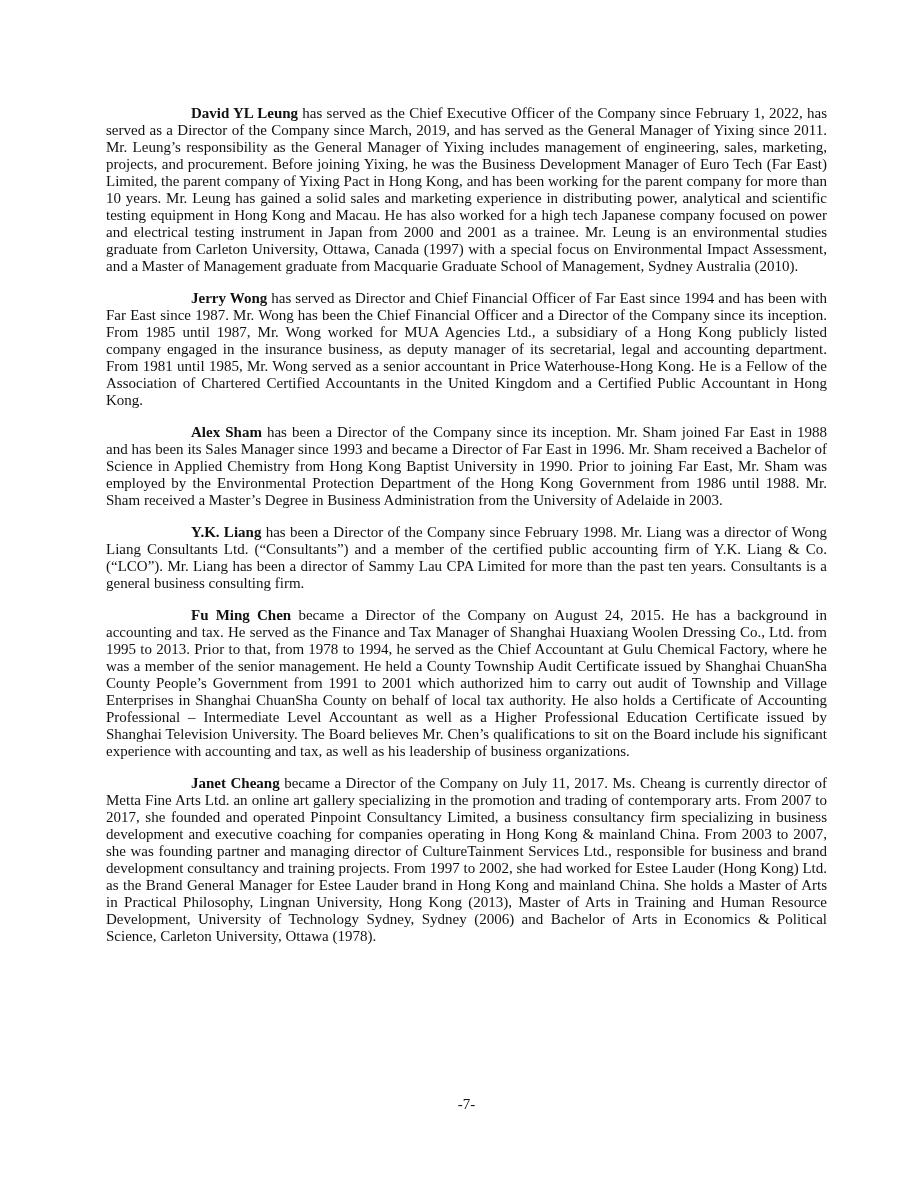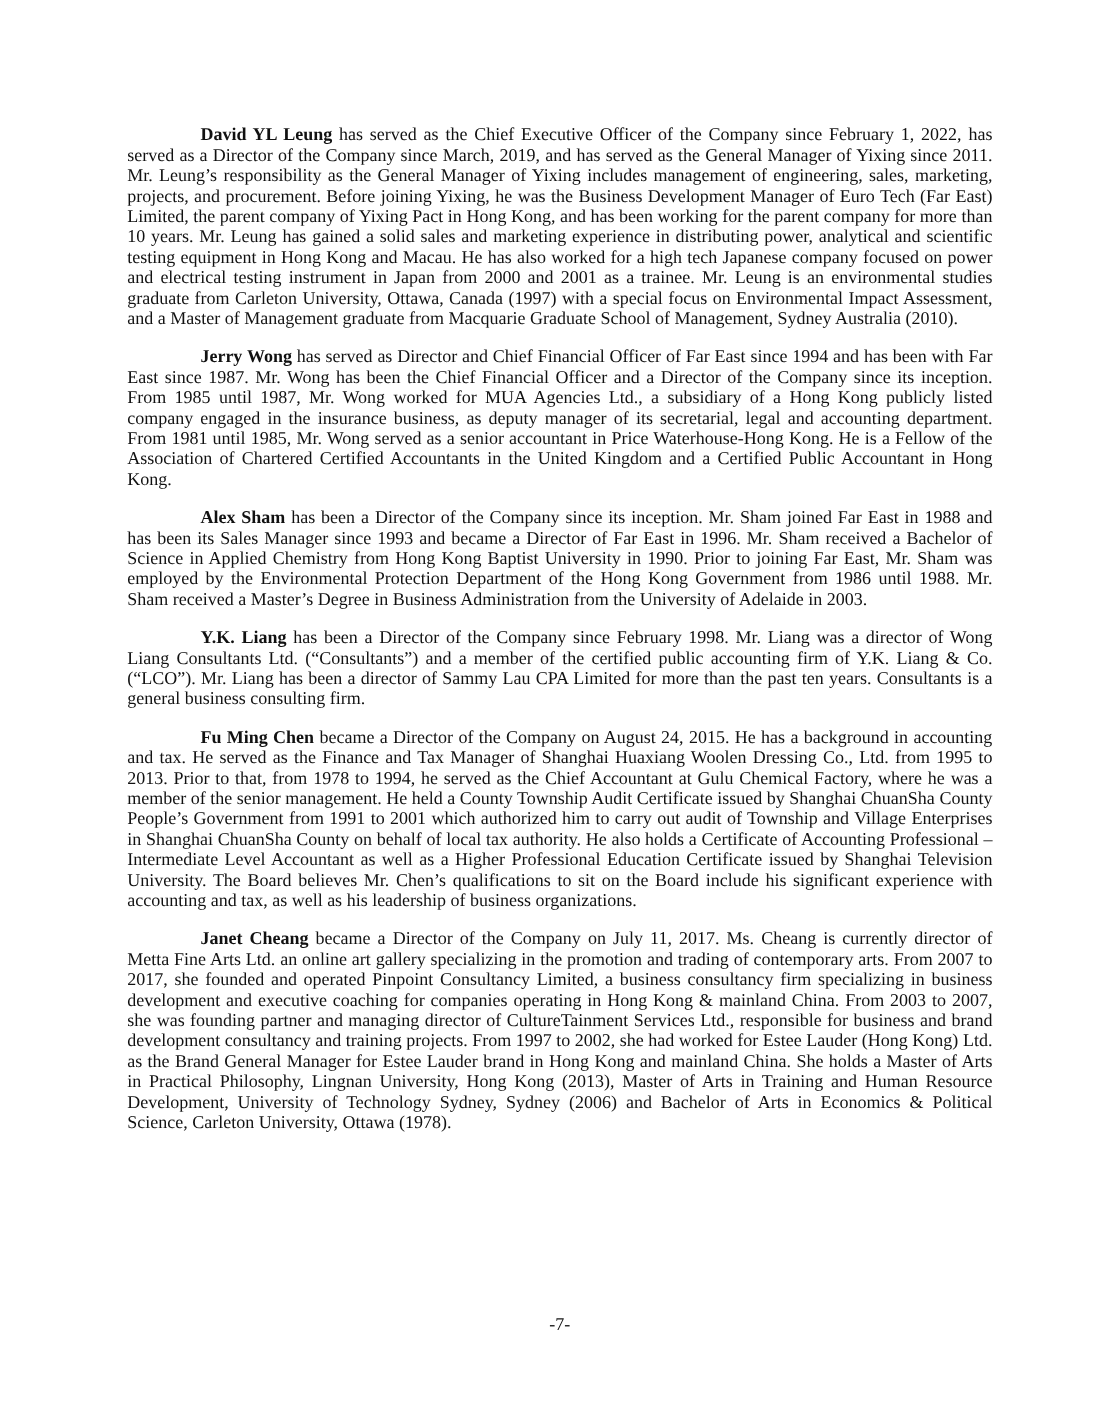--- a/index.html
+++ b/index.html
@@ -34,20 +34,21 @@
   }
   p.para {
     margin: 0 0 15px 0;
     text-indent: 61px;
   }
   p.para.continuation {
     text-indent: 0;
   }
   .lead {
     font-weight: bold;
+    margin-left: 24px;
   }
   .page-number {
     position: absolute;
     left: 106px;
     top: 1096px;
     width: 721px;
     text-align: center;
     font-size: 15px;
     line-height: 17px;
   }

